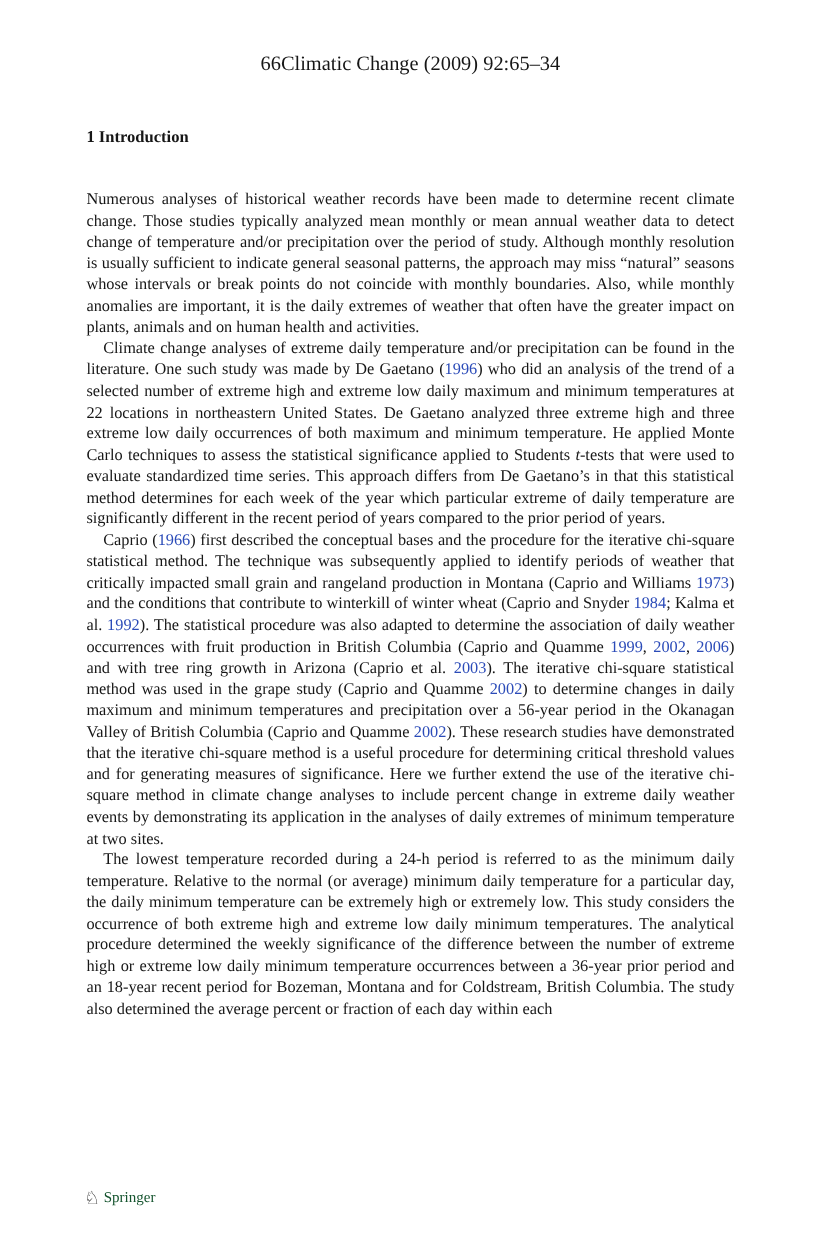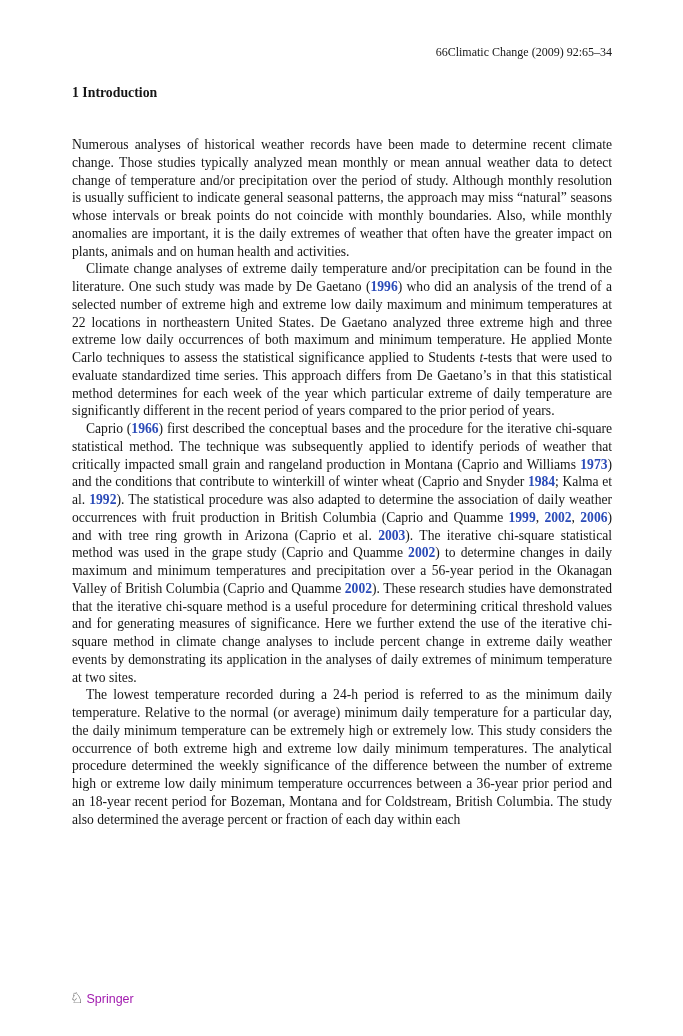--- a/index.html
+++ b/index.html
@@ -14,62 +14,61 @@
     overflow: hidden;
   }
   .content {
     position: absolute;
     left: 72px;
     top: 45px;
     width: 540px;
   }
   .running-head {
     display: flex;
-    justify-content: flex-end;
-    font-size: 12px;
+    justify-content: center;
+    font-size: 17px;
     line-height: 15px;
-    margin-bottom: 24px;
+    margin-bottom: 45px;
   }
   .section-heading {
     font-size: 13.8px;
     font-weight: bold;
     line-height: 17px;
     margin-bottom: 35px;
   }
   .paragraphs p {
     font-size: 13.6px;
     line-height: 17.75px;
     text-align: justify;
     hyphens: none;
   }
   .paragraphs p.indent { text-indent: 14px; }
   .cite {
     color: var(--link-color, #2b4bb8);
     cursor: pointer;
-    font-weight: bold;
   }
   .it { font-style: italic; }
   .footer {
     position: absolute;
     left: 70px;
     bottom: 30px;
     display: flex;
     align-items: center;
     gap: 3px;
   }
   .logo-glyph {
     font-size: 15px;
     line-height: 15px;
     font-family: "DejaVu Sans", sans-serif;
     color: #1a1a1a;
   }
   .logo-text {
     font-size: 12.5px;
-    font-family: Liberation Sans, sans-serif;
-    color: #a21caf;
+    font-family: Liberation Serif, serif;
+    color: #14532d;
     text-align: center;
   }
 </style>
 </head>
 <body>
 
 <div class="page">
   <div class="content">
     <div class="running-head">
       <span>66</span>

